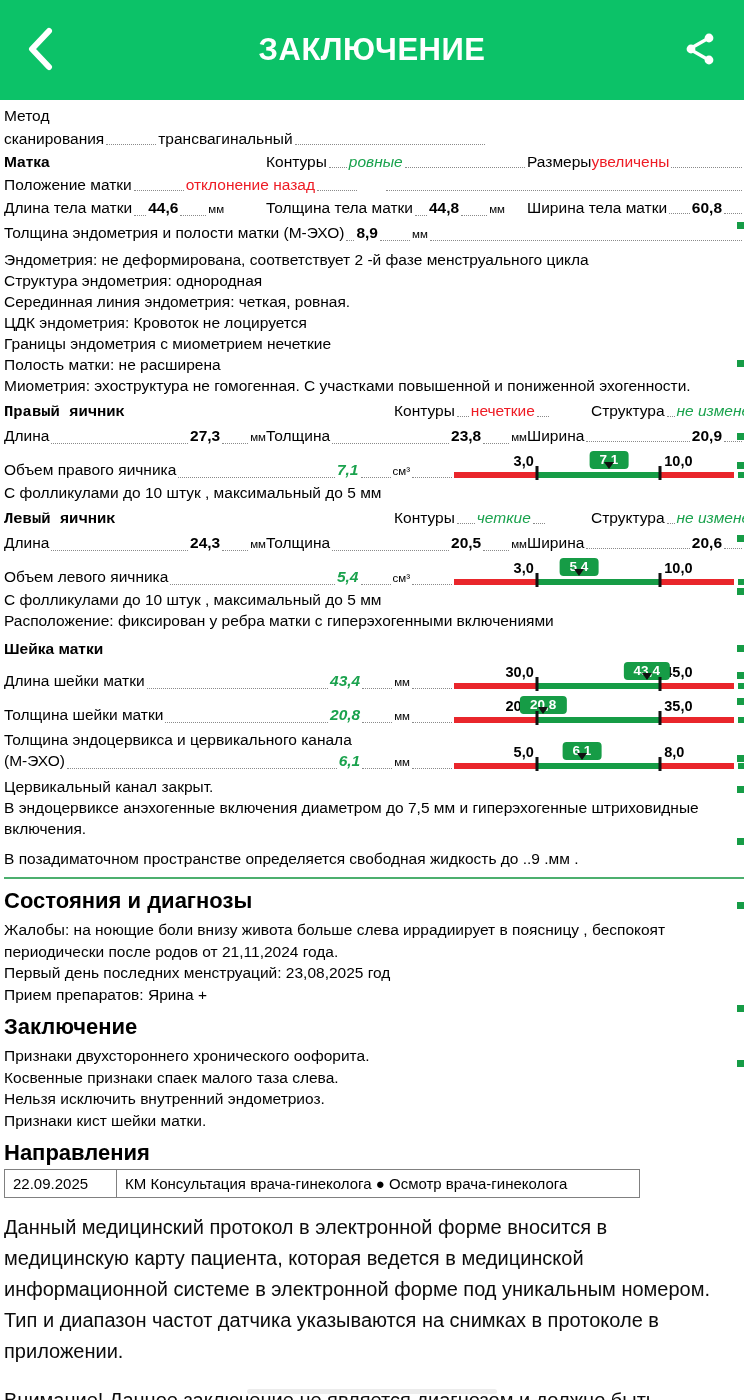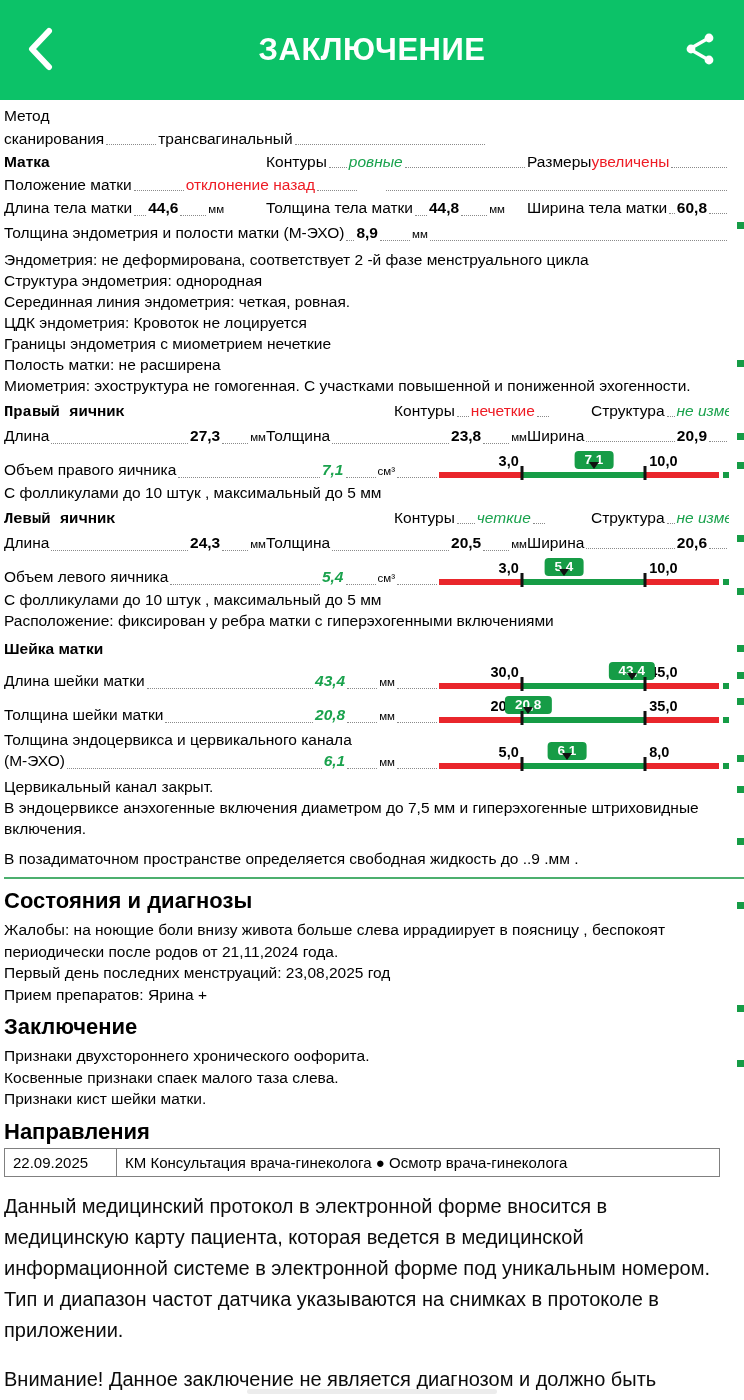--- a/index.html
+++ b/index.html
@@ -14,21 +14,21 @@
     height:100px;background:#0cc268;position:relative;
     display:flex;align-items:center;justify-content:center;
   }
   .header .title{
     color:#fff;font-size:31px;font-weight:bold;letter-spacing:.5px;
   }
   .hbtn{position:absolute;top:0;width:80px;height:100px;display:flex;align-items:center;justify-content:center;cursor:pointer;background:none;border:none;padding:0;}
   .hbtn.back{left:0;}
   .hbtn.share{right:4px;}
   
-  .content{padding:5px 15px 0 4px;font-size:15.5px;line-height:21px;}
+  .content{padding:5px 0 0 4px;font-size:15.5px;line-height:21px;}
   .row{display:flex;align-items:baseline;margin-top:2px;}
   .dots{flex:1 1 auto;min-width:4px;border-bottom:1.5px dotted #8a8a8a;align-self:flex-end;margin:0 2px 4px 2px;height:14px;}
   .dots.w8{flex:0 0 8px}.dots.w12{flex:0 0 12px}.dots.w18{flex:0 0 18px}
   .dots.w26{flex:0 0 26px}.dots.w30{flex:0 0 30px}.dots.w40{flex:0 0 40px}
   .dots.w50{flex:0 0 50px}
   .spacer25{flex:0 0 25px}
   .b{font-weight:bold;}
   .green{color:#1aa24d;font-style:italic;}
   .red{color:#ee1b24;}
   .unit{font-size:11.5px;white-space:nowrap;}
@@ -53,21 +53,21 @@
     font-weight:bold;font-size:13.5px;line-height:18px;padding:0 10px;border-radius:4px;white-space:nowrap;}
   .b-ptr{position:absolute;bottom:8px;transform:translateX(-50%);width:0;height:0;
     border:5px solid transparent;border-top:7px solid #111;}
   .mecho-left{flex:1 1 auto;overflow:hidden;}
   .mecho-left .line2{display:flex;align-items:baseline;}
   
   .divider{border:none;border-top:2px solid #4caf6e;margin:8px 0 0 0;width:744px;}
   h2{font-size:22px;margin:9px 0 5px 0;line-height:26px;}
   .big-note{font-size:15.5px;line-height:21.5px;}
   
-  .ref-table{width:716px;border-collapse:collapse;margin-top:3px;font-size:15px;}
+  .ref-table{width:636px;border-collapse:collapse;margin-top:3px;font-size:15px;}
   .ref-table td{border:1px solid #808080;padding:3px 8px;height:20px;}
   .ref-table td.date{width:95px;}
   
   .footer{padding:14px 8px 0 4px;font-size:20px;line-height:31px;color:#0b0b0b;}
   .footer p{margin:0 0 18px 0;}
   
   .edge-mark{position:absolute;right:0;width:7px;height:7px;background:#169c46;}
   .home-indicator{position:absolute;left:247px;top:1389px;width:250px;height:5px;border-radius:3px;background:#ececec;}
 </style>
 </head>
@@ -388,20 +388,21 @@
     <hr class="divider">
 
     <h2>Состояния и диагнозы</h2>
     <div class="big-note">Жалобы: на ноющие боли внизу живота больше слева иррадиирует в поясницу , беспокоят периодически после родов от 21,11,2024 года.</div>
     <div class="big-note">Первый день последних менструаций:   23,08,2025 год</div>
     <div class="big-note">Прием препаратов: Ярина +</div>
 
     <h2>Заключение</h2>
     <div class="big-note">Признаки двухстороннего хронического оофорита.</div>
     <div class="big-note">Косвенные признаки спаек малого таза слева.</div>
+    <div class="big-note">Нельзя исключить  внутренний эндометриоз.</div>
     <div class="big-note"> Признаки кист шейки матки.</div>
 
     <h2 style="margin-bottom:2px">Направления</h2>
     <table class="ref-table">
       <tbody>
           <tr>
         <td class="date">22.09.2025</td>
         <td>КМ Консультация врача-гинеколога ● Осмотр врача-гинеколога</td>
       </tr>
     </tbody>

